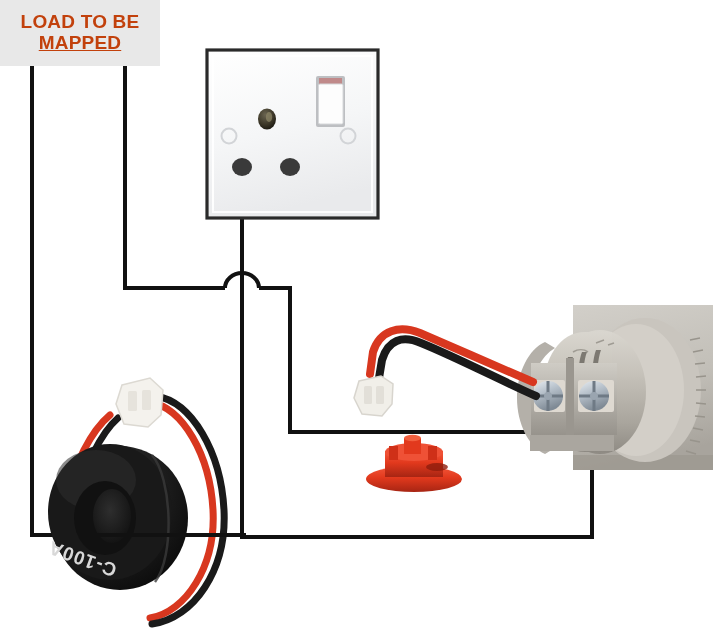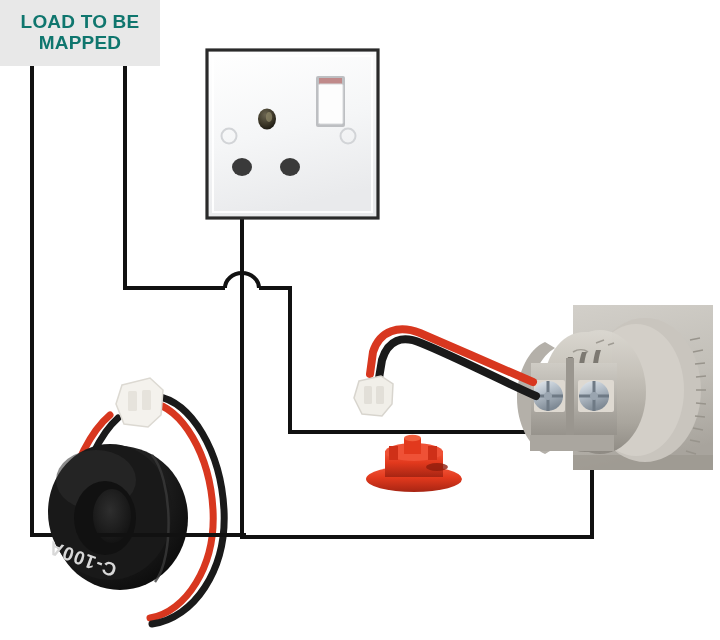--- a/index.html
+++ b/index.html
@@ -11,25 +11,25 @@
   #stage svg.layer{position:absolute;left:0;top:0;width:720px;height:640px;}
   #label-box{
     position:absolute;left:0;top:0;width:160px;height:66px;
     background:#e8e8e8;
     display:flex;align-items:center;justify-content:center;
     box-sizing:border-box;
   }
   #label-box .txt{
     font-family:"Liberation Sans",sans-serif;
     font-weight:bold;font-size:19px;line-height:1.08;
-    color:#0f766e;text-align:center;letter-spacing:.2px;
+    color:#c2410c;text-align:center;letter-spacing:.2px;
     padding:0 4px;
   }
   .lbl-l1{display:block;}
-  .lbl-l2{display:block;}
+  .lbl-l2{display:block;text-decoration:underline;}
 </style>
 </head>
 <body>
 
 <div id="stage">
 
   <svg class="layer" viewBox="0 0 720 640">
     <g fill="none" stroke="#111111" stroke-width="4" stroke-linecap="butt" stroke-linejoin="miter">
 
       <path d="M32,66 L32,535 L246,535"></path>

